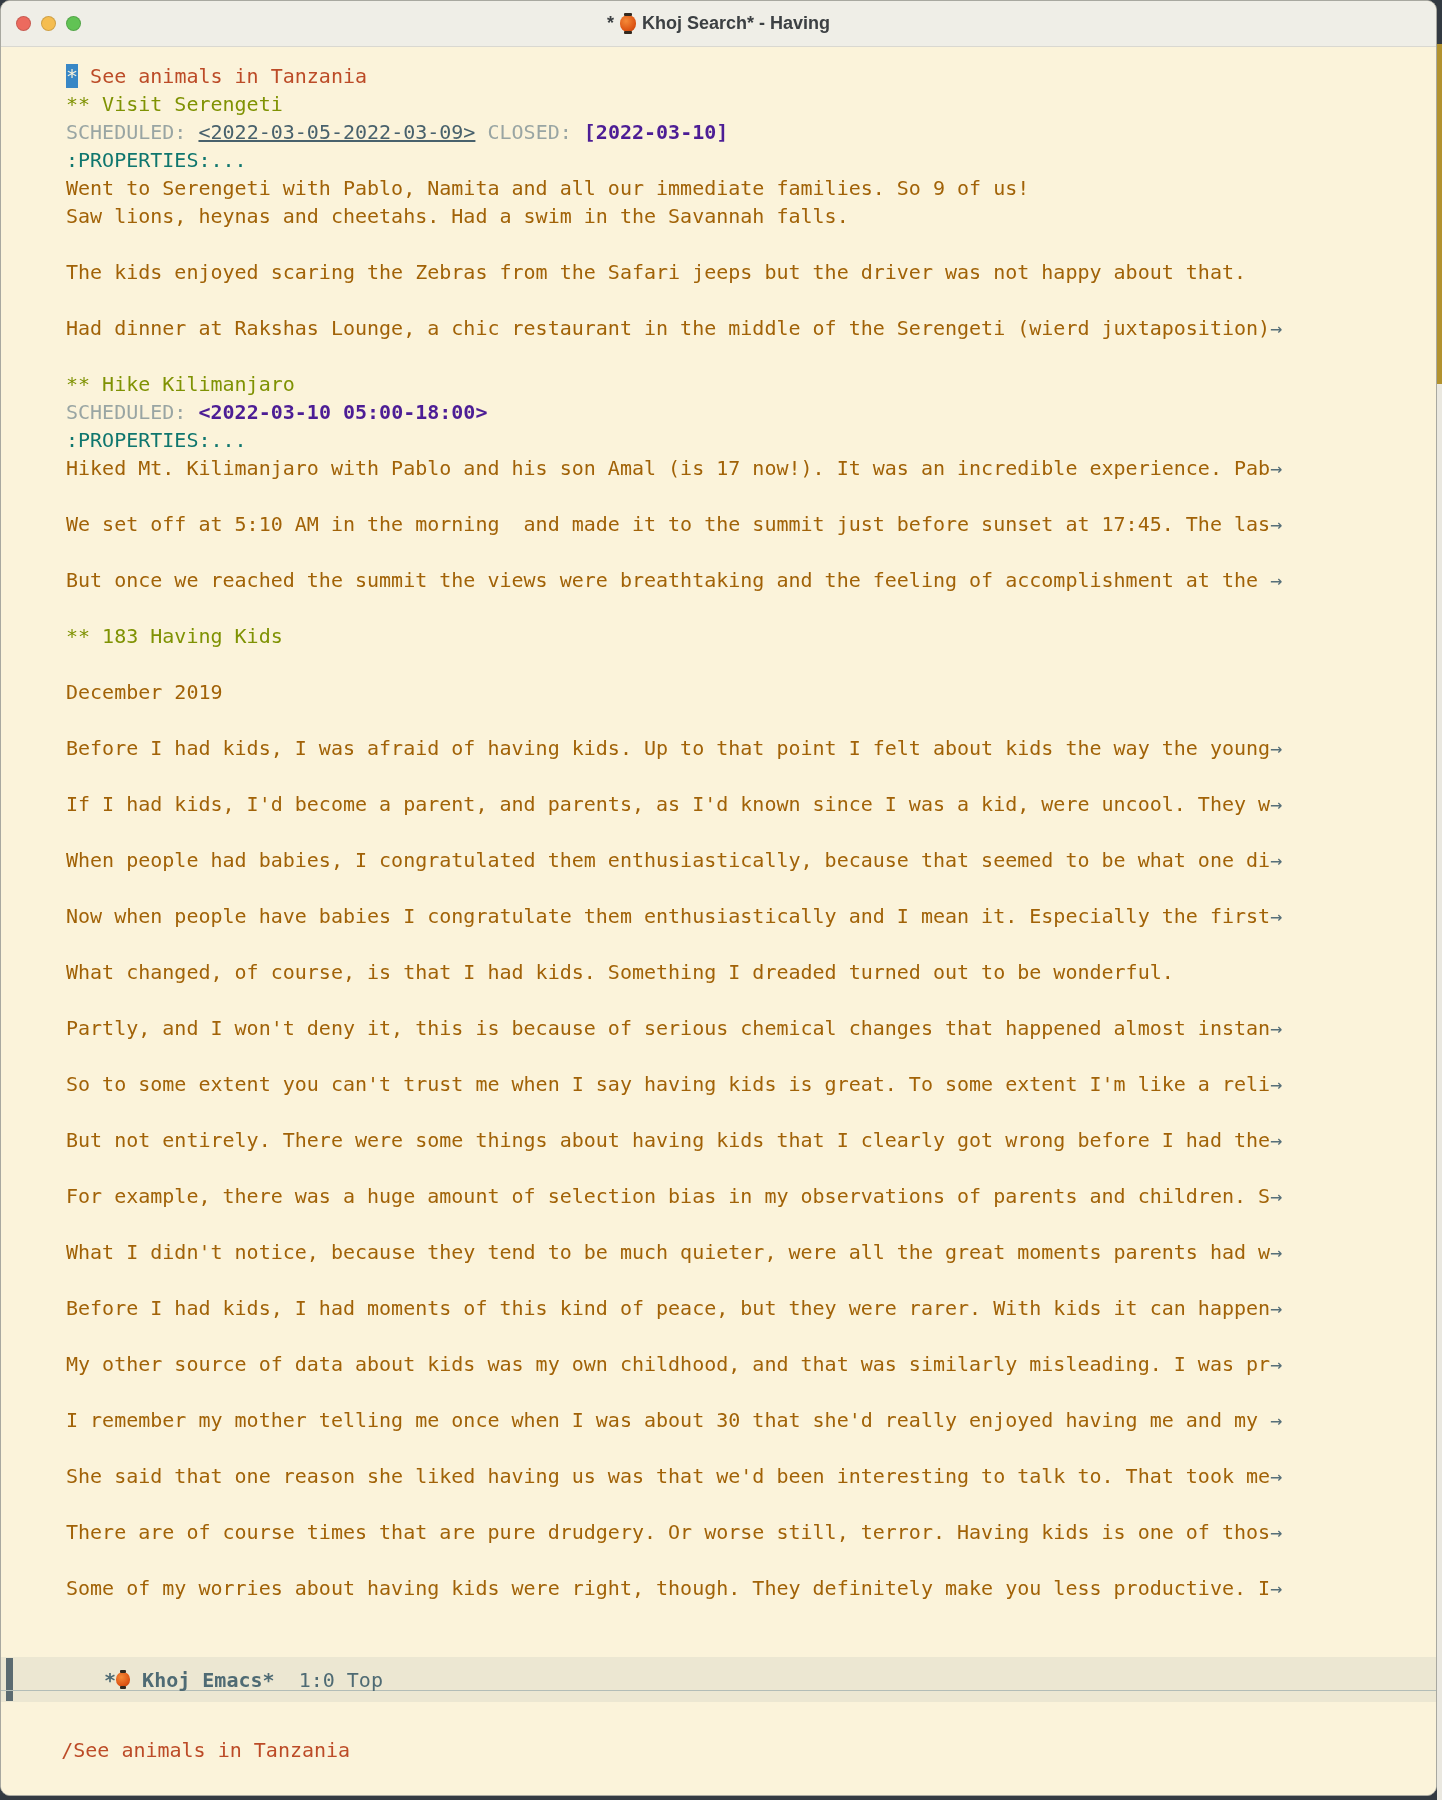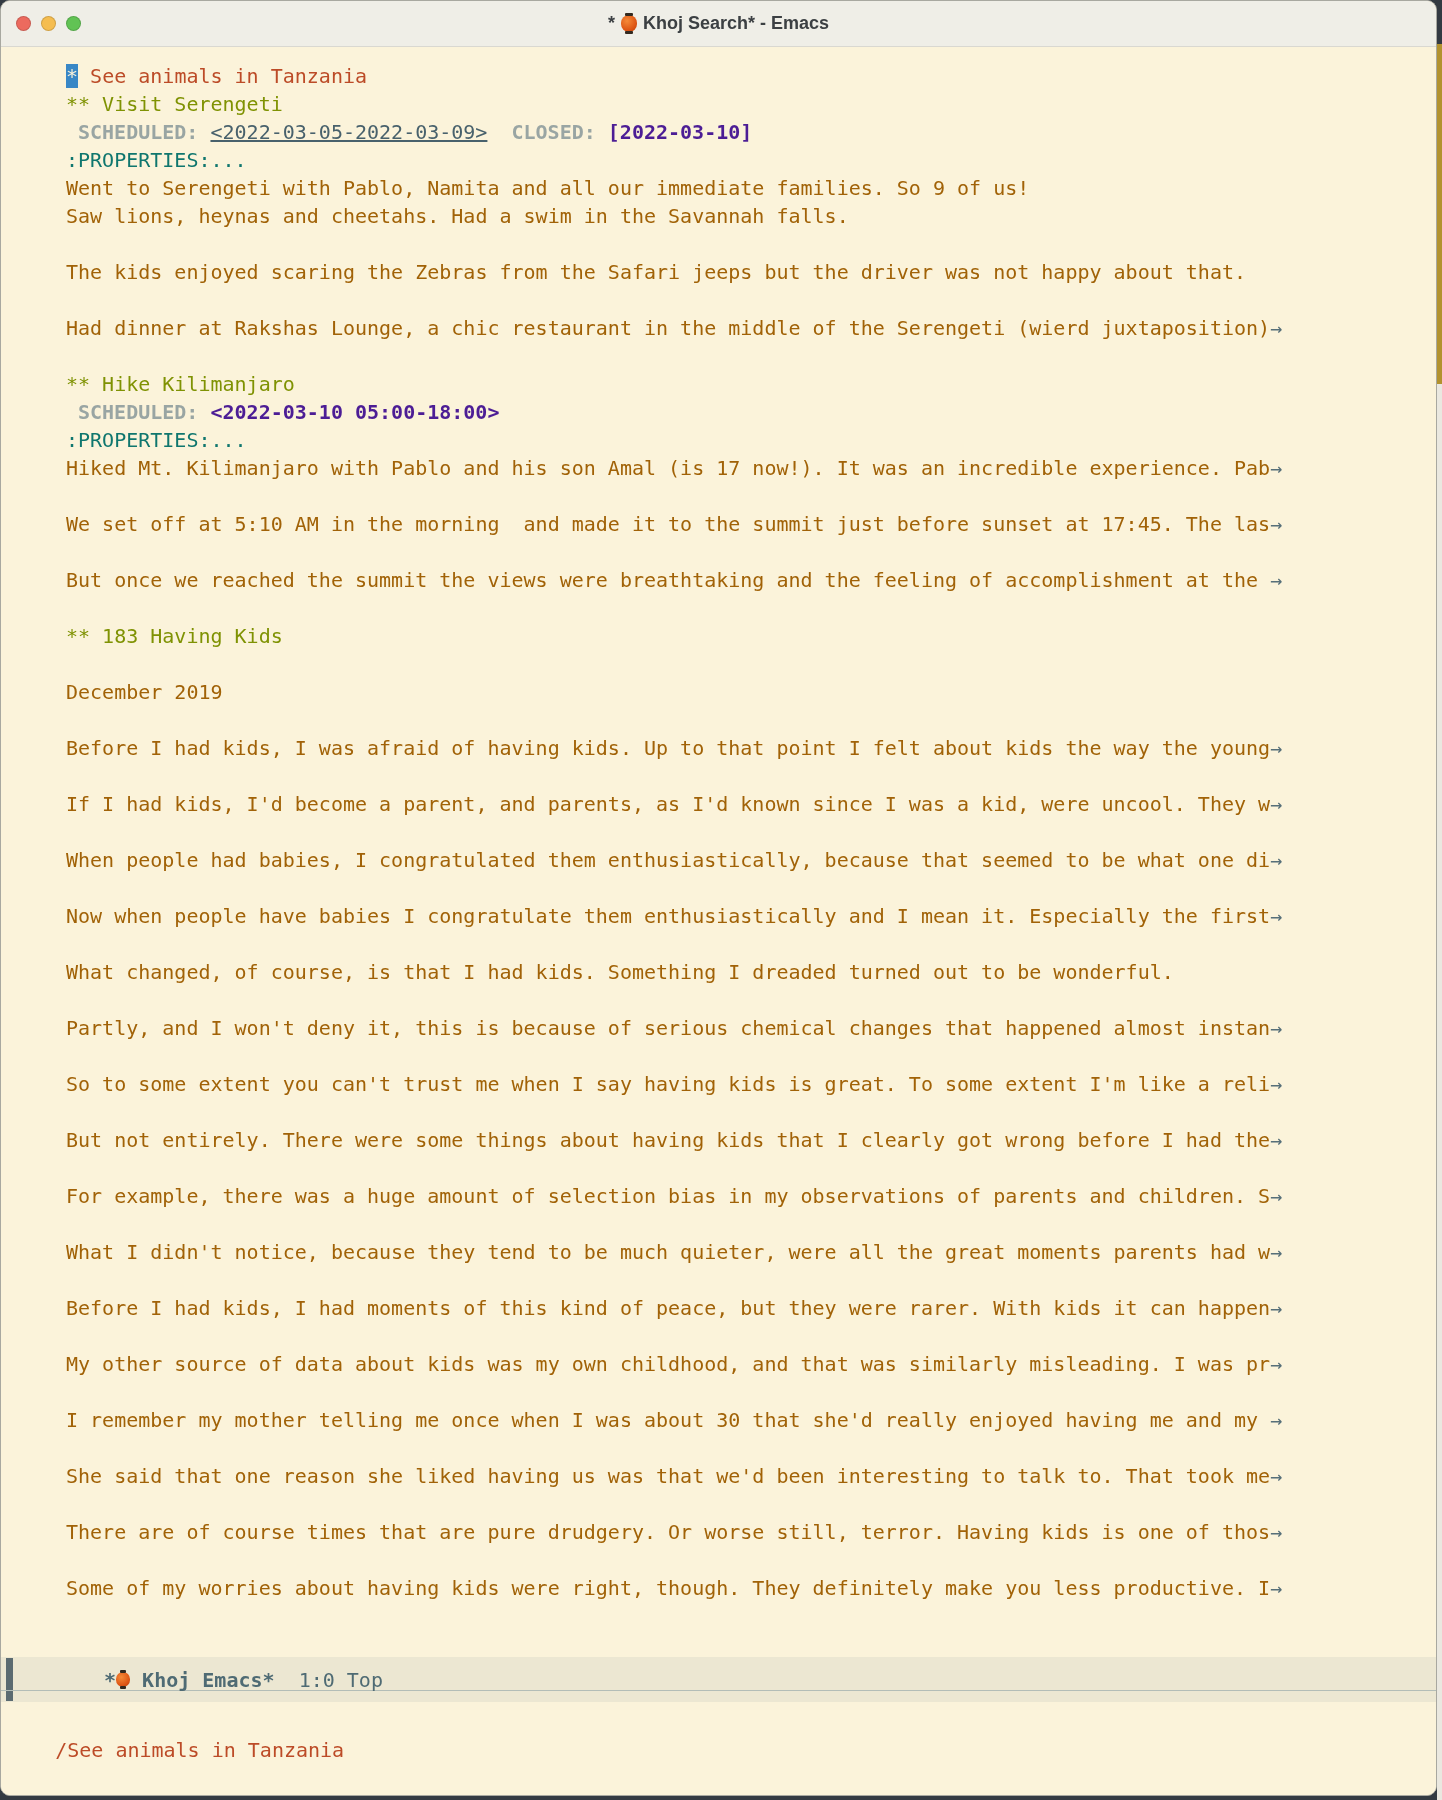--- a/index.html
+++ b/index.html
@@ -41,42 +41,42 @@
 
   
   .buffer {
     flex:1 1 auto; padding:15px 0 0 17px; overflow:hidden;
     font-size:20px; line-height:28px; color:#566f79; white-space:pre; cursor:text;
   }
   .line { height:28px; white-space:pre;padding-left:48px; }
   .seg.body   { color:#a16207; }
   .seg.h1     { color:#bc4b27; }
   .seg.h2     { color:#7f9203;text-align:right; }
-  .seg.kw     { color:#99a5a3; font-weight:bold;margin-left:12px; }
+  .seg.kw     { color:#99a5a3; font-weight:normal; }
   .seg.gray   { color:#0f766e; }
   .seg.blue   { color:#4c1d95;font-weight:bold; }
   .seg.tsdark { color:#48616c;text-decoration:underline; }
   .seg.cursor { background:#3887c6; color:#f9f1da; }
   .trunc-arrow { color:#566f79; }
 
   
   .modeline {
     flex:0 0 45px; background:#ece7d2; position:relative;
     display:flex; align-items:center; font-size:20px; color:#4f6b74;
   }
   .ml-underline { position:absolute; left:0; right:0; bottom:11px; height:1px; background:#b3bdb7; }
   .ml-bar { position:absolute; left:5px; top:1px; bottom:1px; width:7px; background:#5b6b71; }
   .ml-left { position:relative; padding-left:103px; display:flex; align-items:center; white-space:pre; z-index:1; }
   .ml-left .bold { font-weight:bold; }
   .ml-right { position:relative; margin-left:auto; padding-right:30px; white-space:pre; z-index:1; }
   .ml-right .mode { font-weight:bold; }
 
   
   .minibuffer {
-    flex:0 0 38px; background:#fbf3da; padding:3px 0 0 6px;
+    flex:0 0 38px; background:#fbf3da; padding:3px 0 0 12px;
     font-size:20px; line-height:30px; color:#bc4b27; white-space:pre;
   }
 
   
   .bg-sliver { position:absolute; right:0; top:44px; bottom:0; width:5px; }
   .bg-sliver .gold { position:absolute; top:0; left:0; right:0; height:340px; background:#b2922e; }
   .bg-sliver .pale { position:absolute; top:340px; left:0; right:0; bottom:0; background:#eae8e0; }
 </style>
 </head>
 <body>
@@ -85,21 +85,21 @@
 
   <div class="titlebar">
     <div class="traffic">
       <div class="light red"></div>
       <div class="light yellow"></div>
       <div class="light green"></div>
     </div>
     <div class="title">
       <span>*</span>
       <span class="lantern"><span class="bulb"></span></span>
-      <span>Khoj Search* - Emacs</span>
+      <span>Khoj Search* - Having</span>
     </div>
   </div>
 
   <div class="buffer" id="buffer"><div class="line"><span class="seg cursor">*</span><span class="seg h1"> See animals in Tanzania</span></div><div class="line"><span class="seg h2">** Visit Serengeti</span></div><div class="line"><span class="seg kw">SCHEDULED:</span><span class="seg body"> </span><span class="seg tsdark">&lt;2022-03-05-2022-03-09&gt;</span><span class="seg body"> </span><span class="seg kw">CLOSED:</span><span class="seg body"> </span><span class="seg blue">[2022-03-10]</span></div><div class="line"><span class="seg gray">:PROPERTIES:...</span></div><div class="line"><span class="seg body">Went to Serengeti with Pablo, Namita and all our immediate families. So 9 of us!</span></div><div class="line"><span class="seg body">Saw lions, heynas and cheetahs. Had a swim in the Savannah falls.</span></div><div class="line"></div><div class="line"><span class="seg body">The kids enjoyed scaring the Zebras from the Safari jeeps but the driver was not happy about that.</span></div><div class="line"></div><div class="line"><span class="seg body">Had dinner at Rakshas Lounge, a chic restaurant in the middle of the Serengeti (wierd juxtaposition)</span><span class="trunc-arrow">→</span></div><div class="line"></div><div class="line"><span class="seg h2">** Hike Kilimanjaro</span></div><div class="line"><span class="seg kw">SCHEDULED:</span><span class="seg body"> </span><span class="seg blue">&lt;2022-03-10 05:00-18:00&gt;</span></div><div class="line"><span class="seg gray">:PROPERTIES:...</span></div><div class="line"><span class="seg body">Hiked Mt. Kilimanjaro with Pablo and his son Amal (is 17 now!). It was an incredible experience. Pab</span><span class="trunc-arrow">→</span></div><div class="line"></div><div class="line"><span class="seg body">We set off at 5:10 AM in the morning  and made it to the summit just before sunset at 17:45. The las</span><span class="trunc-arrow">→</span></div><div class="line"></div><div class="line"><span class="seg body">But once we reached the summit the views were breathtaking and the feeling of accomplishment at the </span><span class="trunc-arrow">→</span></div><div class="line"></div><div class="line"><span class="seg h2">** 183 Having Kids</span></div><div class="line"></div><div class="line"><span class="seg body">December 2019</span></div><div class="line"></div><div class="line"><span class="seg body">Before I had kids, I was afraid of having kids. Up to that point I felt about kids the way the young</span><span class="trunc-arrow">→</span></div><div class="line"></div><div class="line"><span class="seg body">If I had kids, I'd become a parent, and parents, as I'd known since I was a kid, were uncool. They w</span><span class="trunc-arrow">→</span></div><div class="line"></div><div class="line"><span class="seg body">When people had babies, I congratulated them enthusiastically, because that seemed to be what one di</span><span class="trunc-arrow">→</span></div><div class="line"></div><div class="line"><span class="seg body">Now when people have babies I congratulate them enthusiastically and I mean it. Especially the first</span><span class="trunc-arrow">→</span></div><div class="line"></div><div class="line"><span class="seg body">What changed, of course, is that I had kids. Something I dreaded turned out to be wonderful.</span></div><div class="line"></div><div class="line"><span class="seg body">Partly, and I won't deny it, this is because of serious chemical changes that happened almost instan</span><span class="trunc-arrow">→</span></div><div class="line"></div><div class="line"><span class="seg body">So to some extent you can't trust me when I say having kids is great. To some extent I'm like a reli</span><span class="trunc-arrow">→</span></div><div class="line"></div><div class="line"><span class="seg body">But not entirely. There were some things about having kids that I clearly got wrong before I had the</span><span class="trunc-arrow">→</span></div><div class="line"></div><div class="line"><span class="seg body">For example, there was a huge amount of selection bias in my observations of parents and children. S</span><span class="trunc-arrow">→</span></div><div class="line"></div><div class="line"><span class="seg body">What I didn't notice, because they tend to be much quieter, were all the great moments parents had w</span><span class="trunc-arrow">→</span></div><div class="line"></div><div class="line"><span class="seg body">Before I had kids, I had moments of this kind of peace, but they were rarer. With kids it can happen</span><span class="trunc-arrow">→</span></div><div class="line"></div><div class="line"><span class="seg body">My other source of data about kids was my own childhood, and that was similarly misleading. I was pr</span><span class="trunc-arrow">→</span></div><div class="line"></div><div class="line"><span class="seg body">I remember my mother telling me once when I was about 30 that she'd really enjoyed having me and my </span><span class="trunc-arrow">→</span></div><div class="line"></div><div class="line"><span class="seg body">She said that one reason she liked having us was that we'd been interesting to talk to. That took me</span><span class="trunc-arrow">→</span></div><div class="line"></div><div class="line"><span class="seg body">There are of course times that are pure drudgery. Or worse still, terror. Having kids is one of thos</span><span class="trunc-arrow">→</span></div><div class="line"></div><div class="line"><span class="seg body">Some of my worries about having kids were right, though. They definitely make you less productive. I</span><span class="trunc-arrow">→</span></div></div>
 
   <div class="modeline">
     <div class="ml-bar"></div>
     <div class="ml-underline"></div>
     <span class="ml-left">
       <span class="bold">*</span>

